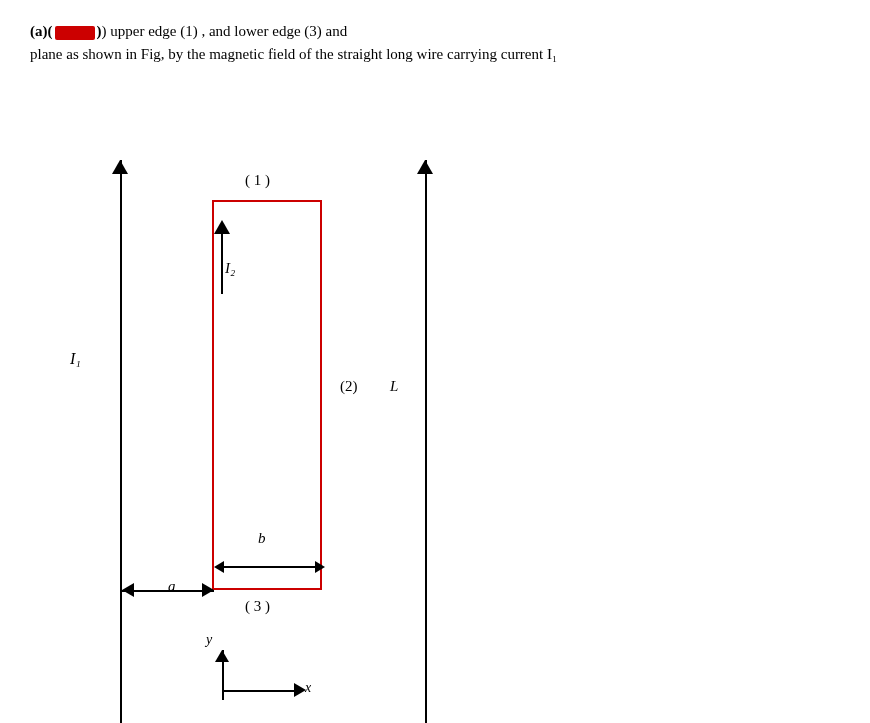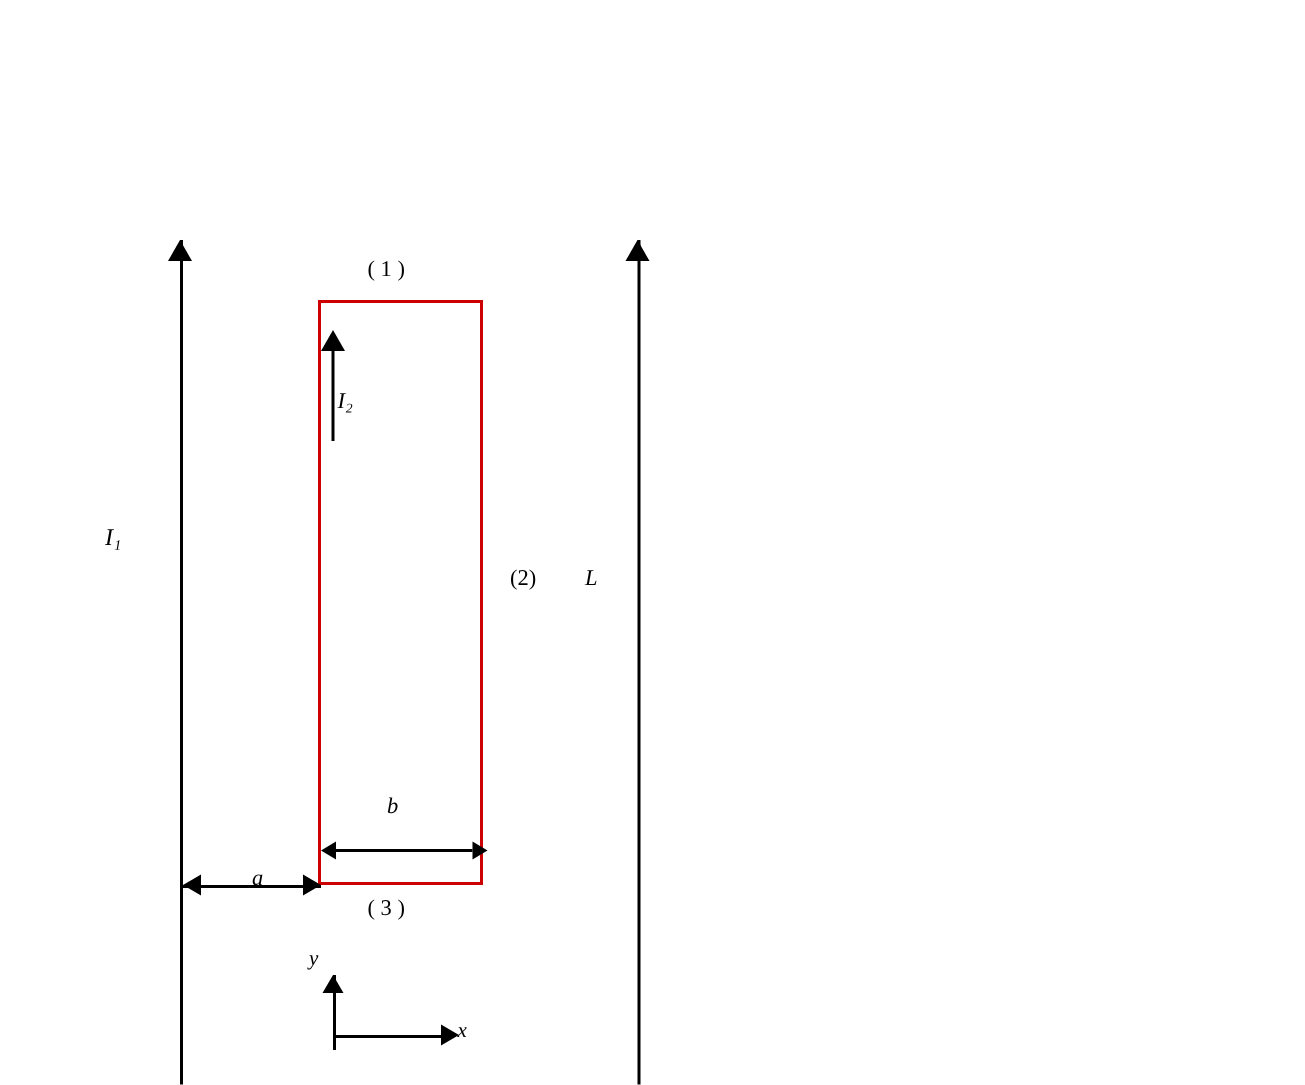--- a/index.html
+++ b/index.html
@@ -317,20 +317,26 @@
       font-style: italic;
       font-size: 14px;
     }
   </style>
 </head>
 <body>
 
 <div class="page">
 
   <div class="question-text">
+    <div>
+      <span class="bold">(a)(</span><span class="redacted-sm"></span><span class="bold">)</span><span>) upper edge (1) , and lower edge (3) and</span>
+    </div>
+    <div>
+      <span>plane as shown in Fig,  by the magnetic field of the straight long wire carrying current I₁</span>
+    </div>
   </div>
 
   <div class="diagram-area">
 
     <div class="wire-left"></div>
     <div class="wire-left-arrow"></div>
     <div class="label-i1">I₁</div>
 
     <div class="rect-loop"></div>
 

